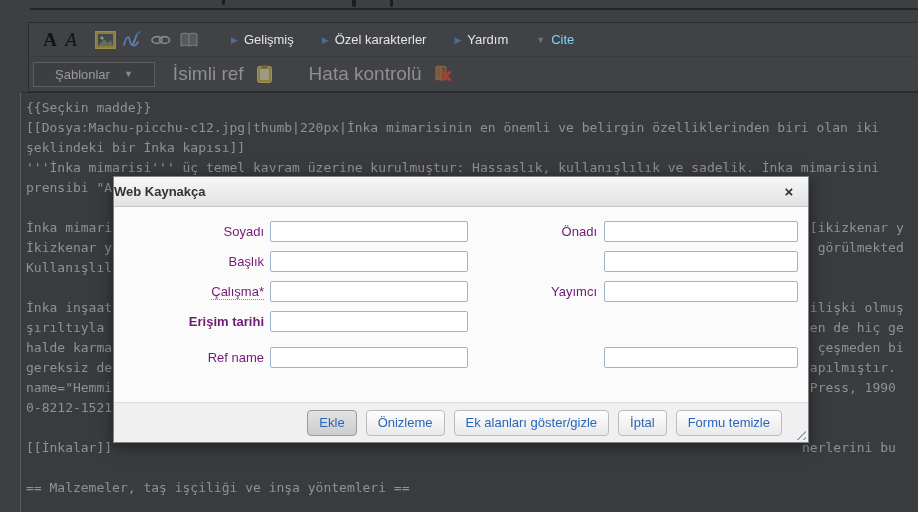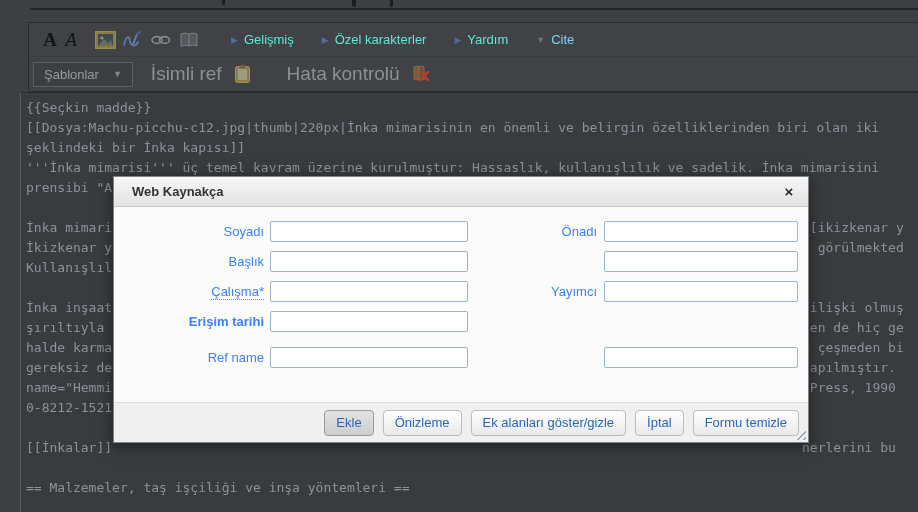--- a/index.html
+++ b/index.html
@@ -24,26 +24,26 @@
              border-bottom:1px solid #3a3c3e; }
   .tb-row2 { height:34px; display:flex; align-items:center; padding-left:2px; }
   .tb-bold { font-family:"Liberation Serif", serif; font-weight:bold; font-size:19px;
              color:#121316; width:22px; text-align:center; cursor:pointer; }
   .tb-italic { font-family:"Liberation Serif", serif; font-style:italic; font-size:19px;
                color:#121316; width:20px; text-align:center; margin-right:10px; cursor:pointer; }
   .tb-icon { width:22px; height:22px; margin:0 3px; display:inline-flex;
              align-items:center; justify-content:center; cursor:pointer; }
   .tb-section { display:inline-flex; align-items:center; margin-left:28px; cursor:pointer; }
   .tb-arrow { font-size:9px; color:#4d6c9e; margin-right:6px; }
-  .tb-sec-label { font-size:13px; color:#5eead4; }
+  .tb-sec-label { font-size:13px; color:#e5e5e5; }
   .tb-section.expanded .tb-arrow { color:#6f7276; }
   .tb-section.expanded .tb-sec-label { color:#7dd3fc; }
 
   .tb-dropdown { display:inline-flex; align-items:center; gap:14px; margin-left:2px;
-                 border:1px solid #5c5e61; background:#3c3e41; padding:4px 10px;
+                 border:1px solid #5c5e61; background:#3c3e41; padding:4px 21px;
                  color:#9a9a9a; font-size:13px; cursor:pointer; }
   .tb-dd-arrow { font-size:9px; color:#8a8a8a; }
   .tb-tool { display:inline-flex; align-items:center; gap:7px; font-size:19px;
              color:#8f8f8f; cursor:pointer; }
   .tool-namedref { margin-left:18px; }
   .tool-errorcheck { margin-left:30px; }
 
   
   .editor { position:absolute; left:20px; right:0; top:92px; bottom:0;
             background:#3a3b3e; border-top:1px solid #2a2b2d; border-left:1px solid #5b5c5f;
@@ -53,41 +53,41 @@
   .ln { height:20px; position:relative; white-space:pre; }
   .rx { position:absolute; left:776px; top:0; white-space:pre; }
 
   
   .dialog { position:absolute; left:113px; top:176px; width:696px; height:267px;
             background:#fbfbfb; border:1px solid #7e8388; z-index:10;
             box-shadow:0 3px 14px rgba(0,0,0,0.5); }
   .titlebar { height:30px; background:linear-gradient(#f7f7f7,#e2e2e2);
               border-bottom:1px solid #c6c6c6; position:relative; }
   .dlg-title { font-size:13px; font-weight:bold; color:#333; line-height:30px;
-               padding-left:18px; display:block; }
+               display:block; }
   .dlg-close { position:absolute; right:9px; top:5px; width:20px; height:20px;
                text-align:center; line-height:20px; font-size:15px; font-weight:bold;
                color:#2e2e2e; cursor:pointer; }
   .dlg-body { position:relative; height:235px; }
 
-  .f-label { position:absolute; font-size:13px; color:#3b82f6; line-height:21px;
+  .f-label { position:absolute; font-size:13px; color:#701a75; line-height:21px;
              text-align:right; }
   .lab-l { left:2px;  width:148px; }
   .lab-r { left:355px; width:128px; }
   .f-input { position:absolute; height:21px; border:1px solid #9cb4cc; border-radius:2px;
              background:#fff; font-size:12px; padding:0 4px; }
   .inp-l { left:156px; width:198px; }
   .inp-r { left:490px; width:194px; }
   .r0 { top:14px; } .r1 { top:44px; } .r2 { top:74px; } .r3 { top:104px;font-weight:bold; } .r4 { top:140px; }
   .required-underline { border-bottom:1px dotted #8a8a8a; }
 
   .btn-pane { position:absolute; left:0; right:0; bottom:0; height:40px;
               background:#f0f0f0; border-top:1px solid #dcdcdc;
               display:flex; align-items:center; justify-content:flex-end;
-              gap:9px; padding-right:9px; }
+              gap:9px; padding-right:26px; }
   .dlg-btn { height:26px; padding:0 11px; font-size:13px; color:#2a65b8;
              background:linear-gradient(#fefefe,#e9e9e9); border:1px solid #bcbcbc;
              border-radius:4px; cursor:pointer; font-family:"Liberation Sans", sans-serif; }
   .dlg-btn.focused { background:linear-gradient(#e2e2e2,#cdcdcd); border-color:#9a9a9a; }
 
   .resize-handle { position:absolute; right:2px; bottom:2px; width:13px; height:13px;
                    cursor:se-resize;
                    background:repeating-linear-gradient(135deg,#8fa5bd 0 1px,transparent 1px 4px);
                    clip-path:polygon(100% 0,100% 100%,0 100%); }
 </style>

